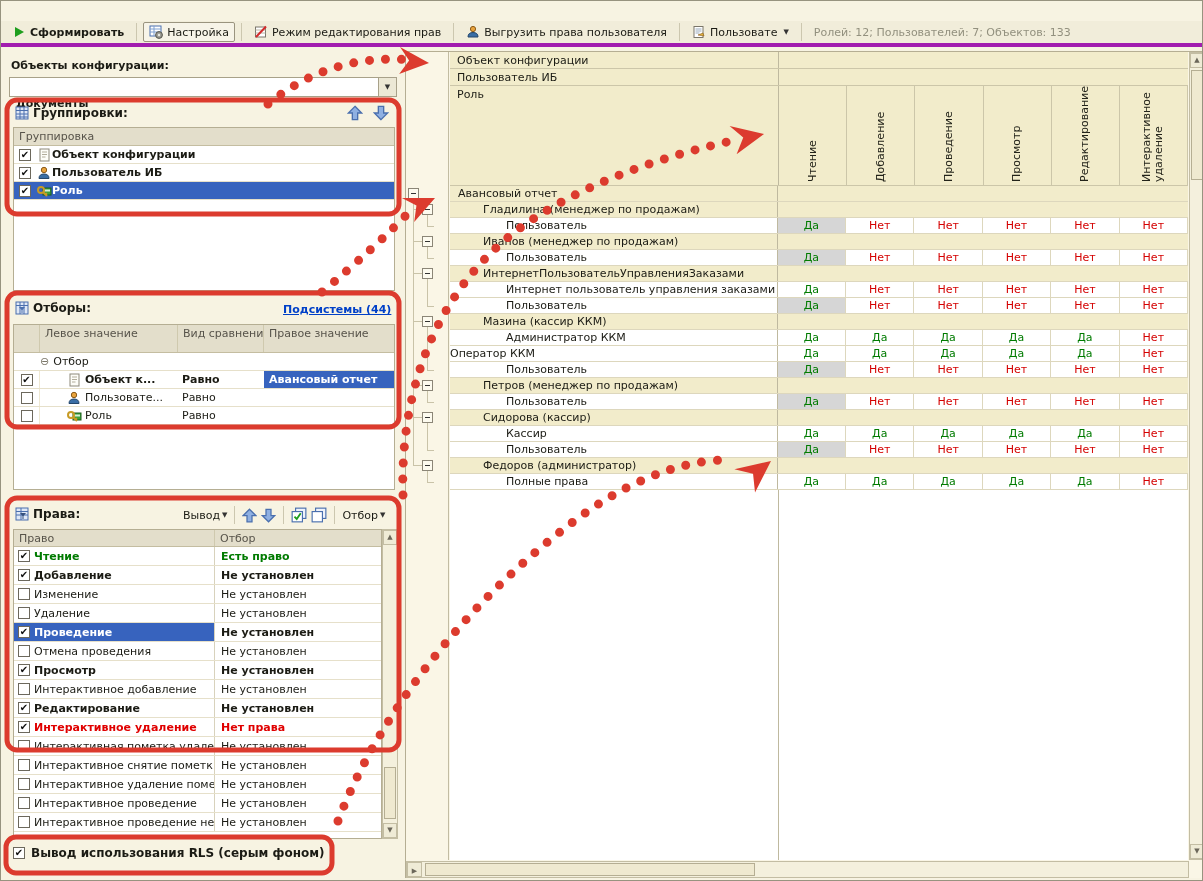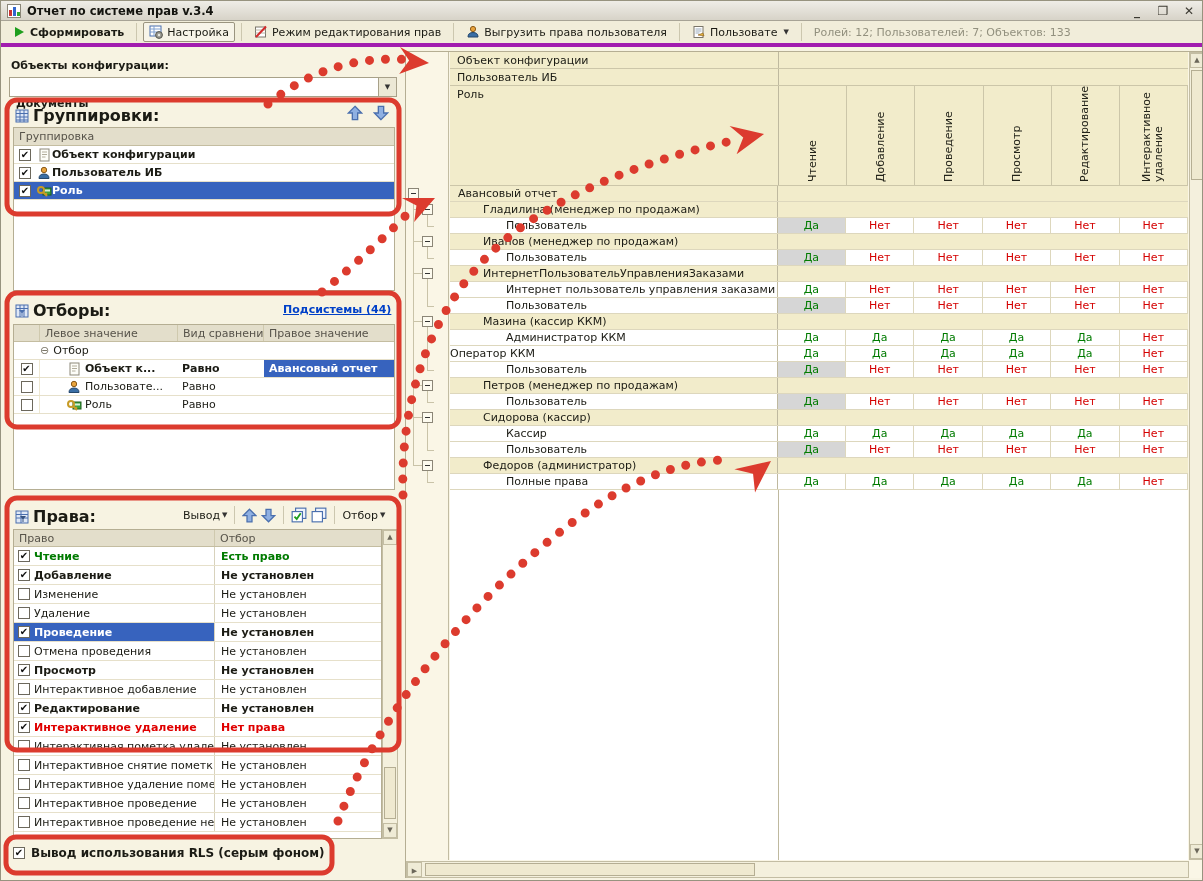--- a/index.html
+++ b/index.html
@@ -24,21 +24,21 @@
     border-bottom:4px solid #a21caf;display:flex;align-items:center;padding:0 5px;gap:3px;}
   .tbtn{display:flex;align-items:center;gap:4px;padding:2px 5px;border:1px solid transparent;white-space:nowrap;}
   .tbtn.bold{font-weight:bold;}
   .tbtn.pressed{border:1px solid #9a947f;background:#f7f4e8;border-radius:2px;}
   .tsep{width:1px;height:18px;background:#ccc7af;margin:0 3px;}
   .tstats{color:#92907e;margin-left:6px;white-space:nowrap;text-align:center;}
   .caret{font-size:7px;color:#333;margin-left:2px;}
   .icon14{width:14px;height:14px;display:inline-block;position:relative;flex:0 0 auto;}
   
   .abs{position:absolute;}
-  .sechead{position:absolute;display:flex;align-items:center;gap:4px;font-weight:bold;font-size:16px;}
+  .sechead{position:absolute;display:flex;align-items:center;gap:4px;font-weight:bold;font-size:12px;}
   .link{color:#0040c8;font-weight:bold;text-decoration:underline;}
   .ptable{position:absolute;background:#fff;border:1px solid #b5ae93;}
   .thead{background:#e3decb;color:#57534a;border-bottom:1px solid #c4bda1;display:flex;}
   .thcell{padding:2px 5px;border-right:1px solid #cfc9ae;overflow:hidden;white-space:nowrap;}
   .cb{width:12px;height:12px;background:#fff;border:1px solid #6c685c;font-size:10px;line-height:10px;
       text-align:center;color:#111;flex:0 0 auto;display:inline-block;}
   .row{display:flex;align-items:center;border-bottom:1px solid #e6e0ca;background:#fff;}
   .row .lbl{white-space:nowrap;overflow:hidden;}
   .sel{background:#3763BE !important;color:#fff !important;}
   .bold{font-weight:bold;}
@@ -69,33 +69,20 @@
   .expander i{position:absolute;left:2px;right:2px;top:4px;height:1px;background:#333;}
   .tline{position:absolute;background:#c9c3a8;}
   
   #anno{position:absolute;left:0;top:0;pointer-events:none;z-index:60;}
 </style>
 </head>
 <body>
 
 <div class="window">
 
-  <div class="titlebar">
-    <span class="appicon">
-        <i class="b1"></i>
-        <i class="b2"></i>
-        <i class="b3"></i>
-      </span>
-    <span class="apptitle">Отчет по системе прав v.3.4</span>
-    <span class="winbtns">
-      <span class="winbtn">_</span>
-      <span class="winbtn">❐</span>
-      <span class="winbtn">✕</span>
-    </span>
-  </div>
 
   <div class="toolbar">
     <span class="tbtn bold">
       <svg class="icon14" viewBox="0 0 14 14">
           <polygon points="3,2 12,7 3,12" fill="#1e9e1e"></polygon>
         </svg>
       <span>Сформировать</span>
     </span>
     <span class="tsep"></span>
     <span class="tbtn pressed">
@@ -211,21 +198,21 @@
   <div class="sechead" style="left:14px;top:300px;">
     <svg class="icon14" viewBox="0 0 14 14">
         <rect x="1" y="1" width="12" height="12" fill="#dfe8f6" stroke="#4a6fae"></rect>
         <path d="M1 4.5 H13 M5 1 V13 M9 1 V13" stroke="#4a6fae" fill="none"></path>
         <polygon points="4,6 10,6 7.5,9 7.5,12 6.5,12 6.5,9" fill="#4a6fae"></polygon>
       </svg>
     <span>Отборы:</span>
   </div>
   <a class="link abs" style="left:282px;top:302px;">Подсистемы (44)</a>
   <div class="ptable" style="left:12px;top:323px;width:382px;height:166px;">
-    <div class="thead" style="height:17px;">
+    <div class="thead" style="height:28px;">
       <span class="thcell" style="width:26px;"></span>
       <span class="thcell" style="width:138px;">Левое значение</span>
       <span class="thcell" style="width:86px;">Вид сравнения</span>
       <span class="thcell" style="flex:1;border-right:none;">Правое значение</span>
     </div>
     <div class="row" style="height:18px;">
       <span style="width:26px;"></span>
       <span style="color:#7a7668;margin-right:4px;">⊖</span>
       <span class="lbl">Отбор</span>
     </div>

